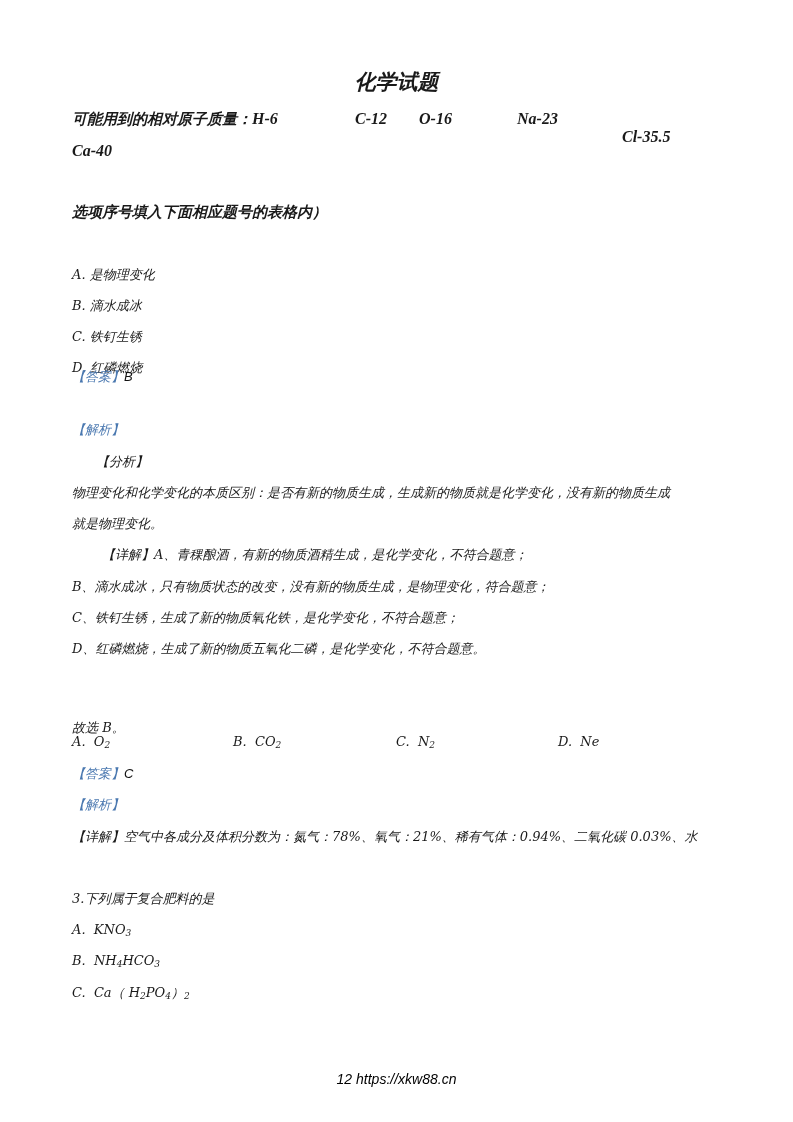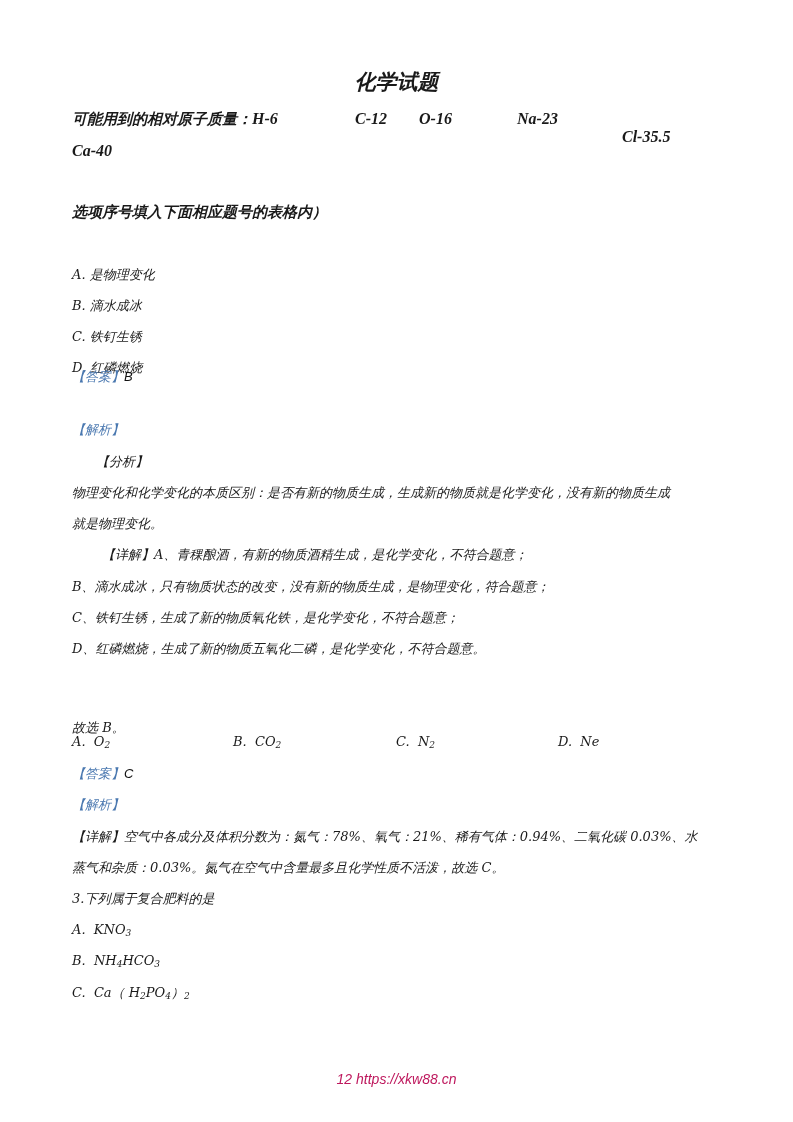--- a/index.html
+++ b/index.html
@@ -8,21 +8,21 @@
   .page { position: absolute; left: 0; top: 0; width: 668px; height: 1122px; font-style: italic; }
   .abs { position: absolute; white-space: nowrap; }
   .title { left: 0; width: 793px; top: 68px; text-align: center; font-size: 21px; font-weight: bold;
            font-family: "DejaVu Sans", "Liberation Sans", sans-serif; }
   .bold { font-weight: bold; font-size: 15px; font-family: "DejaVu Sans", "Liberation Sans", sans-serif; }
   .bold .num { font-family: "Liberation Serif", serif; font-size: 16px; }
   .body { font-size: 13px; }
   .tag { color: #4a78b0; }
   .ans { font-family: "Liberation Sans", sans-serif; color: #111; }
   sub { font-size: 9px; vertical-align: -2px; }
-  .footer { left: 0; width: 793px; top: 1071px; text-align: center; font-size: 14px; color: #be185d;
+  .footer { left: 0; width: 793px; top: 1071px; text-align: center; font-size: 14px; color: #000000;
             font-family: "Liberation Sans", sans-serif; }
 </style>
 </head>
 <body>
 
 <div class="page">
 
   <div class="abs title">化学试题</div>
 
   <div class="abs bold" style="left:72px; top:110px;">
@@ -67,21 +67,20 @@
   <div class="abs body" style="left:558px; top:734px;">
     <span>D.</span>&nbsp;&nbsp;<span>Ne</span>
   </div>
   <div class="abs body" style="left:72px; top:765px;">
     <span class="tag">【答案】</span><span class="ans">C</span>
   </div>
   <div class="abs body tag" style="left:72px; top:796px;">【解析】</div>
   <div class="abs body" style="left:72px; top:828px;">
     <span>【详解】</span><span>空气中各成分及体积分数为：氮气：78%、氧气：21%、稀有气体：0.94%、二氧化碳 0.03%、水</span>
   </div>
-  <div class="abs body" style="left:72px; top:859px;">蒸气和杂质：0.03%。氮气在空气中含量最多且化学性质不活泼，故选 C。</div>
 
   <div class="abs body" style="left:72px; top:890px;">3.下列属于复合肥料的是</div>
   <div class="abs body" style="left:72px; top:922px;">
     <span>A.</span>&nbsp;&nbsp;<span>KNO</span><sub>3</sub>
   </div>
   <div class="abs body" style="left:72px; top:953px;">
     <span>B.</span>&nbsp;&nbsp;<span>NH</span><sub>4</sub><span>HCO</span><sub>3</sub>
   </div>
   <div class="abs body" style="left:72px; top:984px;">
     <span>C.</span>&nbsp;&nbsp;<span>Ca（ H</span><sub>2</sub><span>PO</span><sub>4</sub><span>）</span><sub>2</sub>

